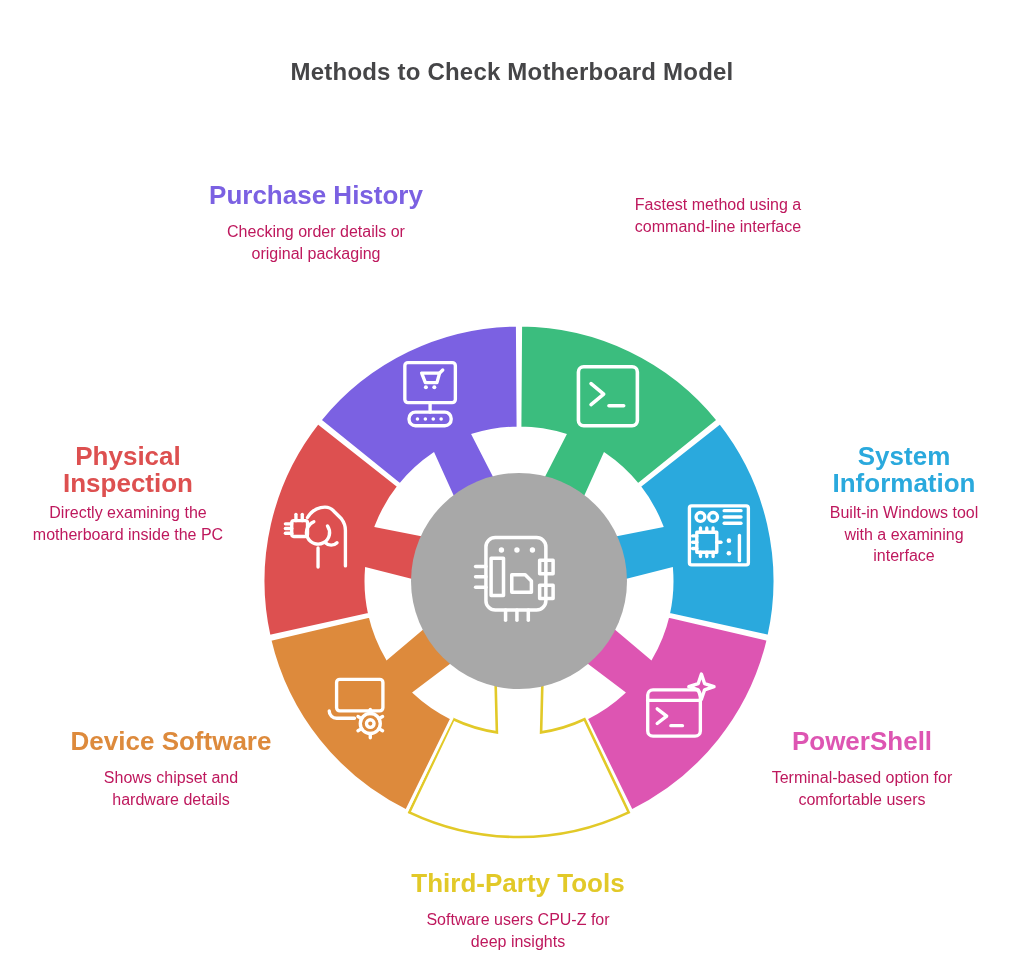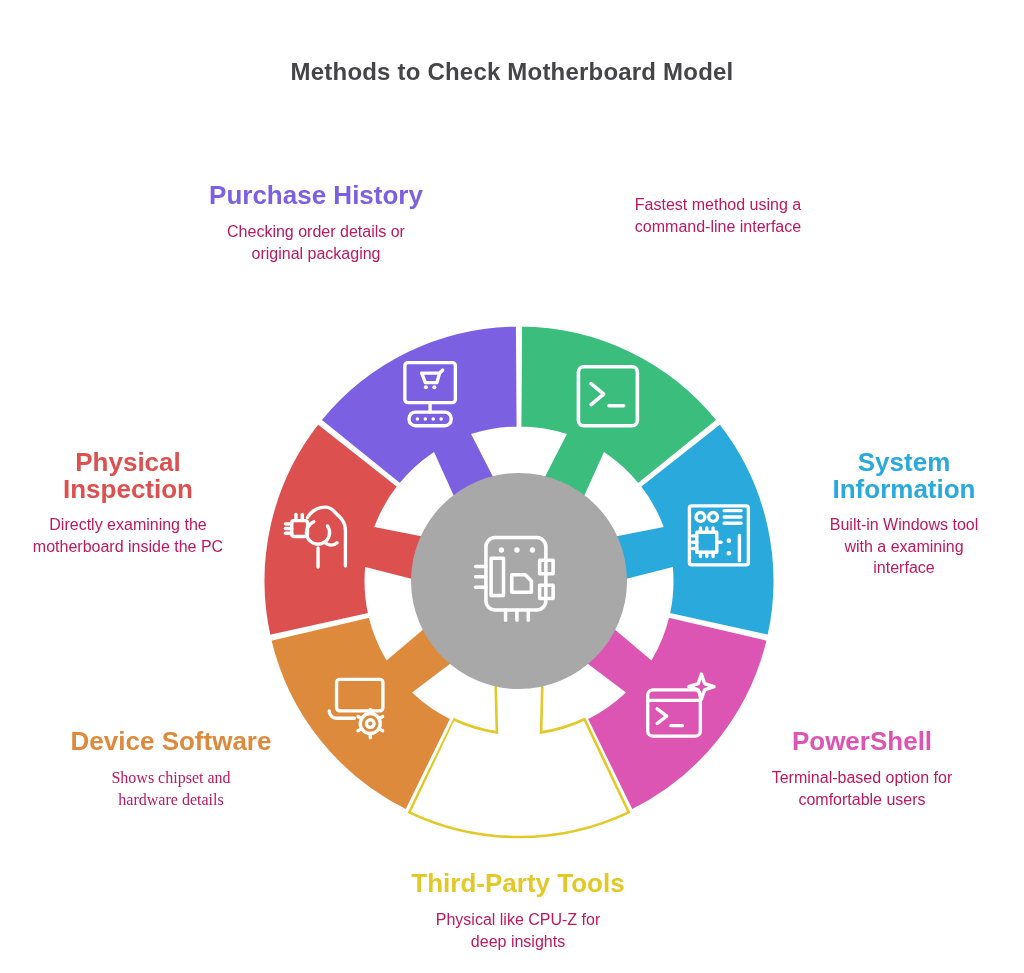--- a/index.html
+++ b/index.html
@@ -7,33 +7,33 @@
     width:1024px;height:973px;position:relative;background:#ffffff;
     font-family:"Liberation Sans","DejaVu Sans",sans-serif;overflow:hidden;
   }
   .title{
     position:absolute;left:0;top:58px;width:1024px;text-align:center;
     font-size:24px;font-weight:700;color:#454547;letter-spacing:.2px;
   }
   .block{position:absolute;text-align:center;}
   .block .hd{font-size:26px;font-weight:700;line-height:27px;}
   .block .bd{font-size:16px;line-height:21.5px;color:#be185d;margin:12px auto 0;}
-  .hd.narrow{max-width:172px;margin:11px auto;}
+  .hd.narrow{max-width:172px;margin:5px auto;}
   #b-purchase   {left:196px;top:182px;width:240px;}
   #b-purchase .bd{max-width:182px;}
   #b-command    {left:598px;top:182px;width:240px;}
   #b-command .bd{max-width:190px;}
   #b-system     {left:804px;top:438px;width:200px;}
   #b-system .bd {max-width:168px;margin-top:4px;}
   #b-physical   {left:18px;top:438px;width:220px;}
   #b-physical .bd{max-width:192px;margin-top:4px;}
   #b-powershell {left:744px;top:728px;width:236px;}
   #b-powershell .bd{max-width:202px;}
   #b-device     {left:53px;top:728px;width:236px;}
-  #b-device .bd {max-width:164px;font-family:Liberation Serif, serif;}
+  #b-device .bd {max-width:164px;}
   #b-thirdparty {left:378px;top:870px;width:280px;}
   #b-thirdparty .bd{max-width:202px;}
   #donut{position:absolute;left:0;top:0;width:1024px;height:973px;}
 </style>
 </head>
 <body>
 
 <svg width="0" height="0" style="position:absolute" aria-hidden="true">
   <defs>
     <symbol id="terminal-icon" viewBox="0 0 76 76">
@@ -190,14 +190,14 @@
   <div class="bd">Terminal-based option for comfortable users</div>
 </div>
 
 <div class="block" id="b-device">
   <div class="hd" style="color: rgb(221, 138, 60);">Device Software</div>
   <div class="bd">Shows chipset and hardware details</div>
 </div>
 
 <div class="block" id="b-thirdparty">
   <div class="hd" style="color: rgb(226, 201, 40);">Third-Party Tools</div>
-  <div class="bd">Physical like CPU-Z for deep insights</div>
+  <div class="bd">Software users CPU-Z for deep insights</div>
 </div>
 
 </body></html>

